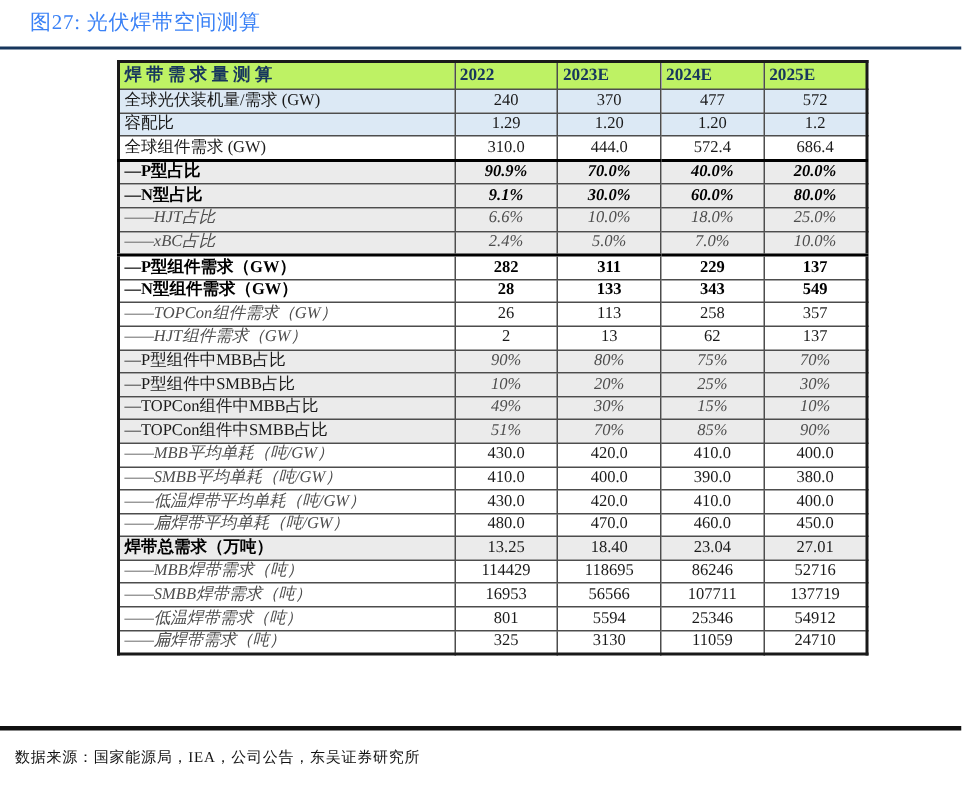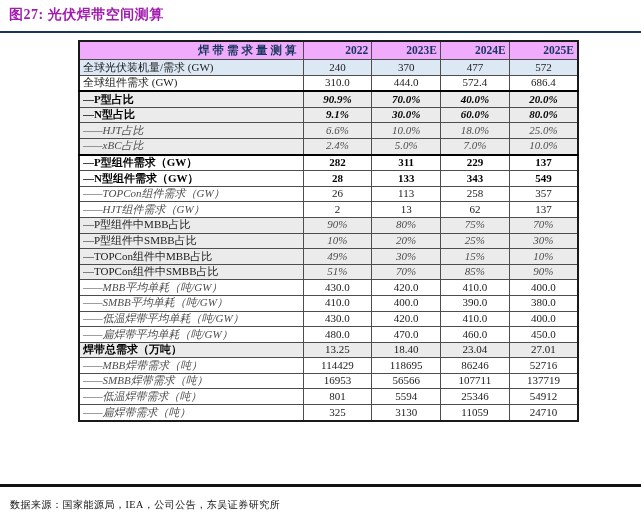--- a/index.html
+++ b/index.html
@@ -2,22 +2,22 @@
 <html><head>
 <meta charset="utf-8">
 <style>
   html,body{margin:0;padding:0;}
   body{
     width:641px;height:527px;position:relative;background:#ffffff;
     font-family:"Liberation Serif","DejaVu Serif",serif;
     -webkit-font-smoothing:antialiased;
   }
   .fig-title{
-    position:absolute;left:9px;top:6px;
-    font-size:14px;font-weight:bold;color:#a21caf;letter-spacing:.5px;
+    position:absolute;left:20px;top:6px;
+    font-size:14px;font-weight:normal;color:#3b82f6;letter-spacing:.5px;
   }
   .top-rule{
     position:absolute;left:0;top:31px;width:641px;height:2px;background:#17365D;
   }
   .bottom-rule{
     position:absolute;left:0;top:484px;width:641px;height:3px;background:#111111;
   }
   .source-note{
     position:absolute;left:10px;top:498px;
     font-size:10px;color:#111111;letter-spacing:.5px;font-family:Liberation Serif, serif;
@@ -29,22 +29,22 @@
     border:2px solid #1a1a1a;
   }
   table.est th,table.est td{
     border:1px solid #4d4d4d;
     height:14.6px;line-height:1.05;
     padding:0 3px;overflow:hidden;white-space:nowrap;
   }
   table.est col.c-label{width:224px;}
   table.est col.c-year{width:68.75px;}
   table.est thead th{
-    background:#f0abfc;color:#17365D;font-weight:bold;font-size:11.5px;height:17px;
-    text-align:right;
+    background:#bef264;color:#17365D;font-weight:bold;font-size:11.5px;height:17px;
+    text-align:left;
   }
   table.est thead th.label-h{letter-spacing:3px;}
   td.lbl{text-align:left;padding-left:4px;}
   td.val{text-align:center;}
   tr.bg-blue td{background:#DCE9F5;}
   tr.bg-gray td{background:#EBEBEB;}
   tr.bg-white td{background:#ffffff;}
   tr.heavy-top td{border-top:2px solid #000000;}
   .s-bold{font-weight:bold;color:#000;}
   .s-italic{font-style:italic;color:#4d4d4d;}
@@ -74,20 +74,27 @@
       </tr>
     </thead>
   <tbody>
       <tr class="bg-blue">
         <td class="lbl">全球光伏装机量/需求 (GW)</td>
         <td class="val">240</td>
         <td class="val">370</td>
         <td class="val">477</td>
         <td class="val">572</td>
       </tr>
+      <tr class="bg-blue">
+        <td class="lbl">容配比</td>
+        <td class="val">1.29</td>
+        <td class="val">1.20</td>
+        <td class="val">1.20</td>
+        <td class="val">1.2</td>
+      </tr>
       <tr class="bg-white">
         <td class="lbl">全球组件需求 (GW)</td>
         <td class="val">310.0</td>
         <td class="val">444.0</td>
         <td class="val">572.4</td>
         <td class="val">686.4</td>
       </tr>
       <tr class="bg-gray heavy-top">
         <td class="lbl s-bold">—P型占比</td>
         <td class="val s-bold-italic">90.9%</td>

